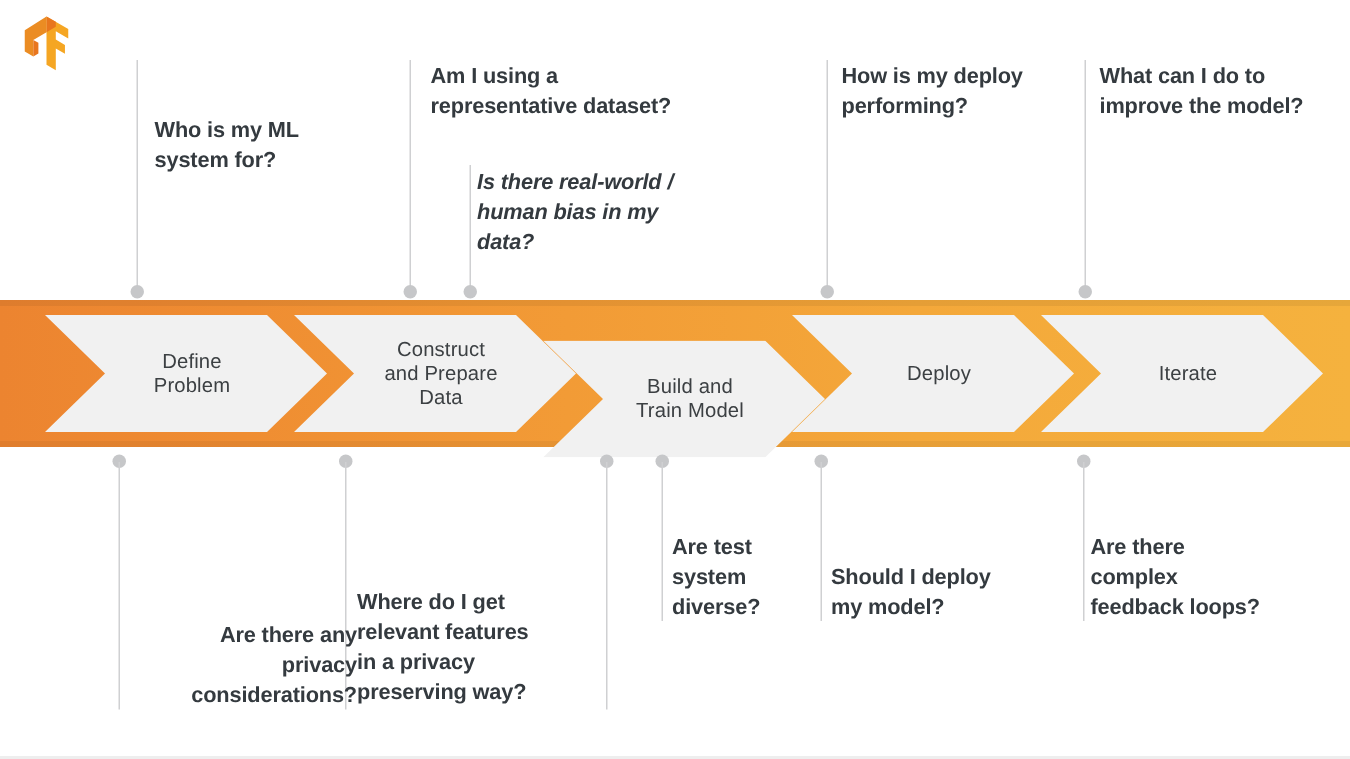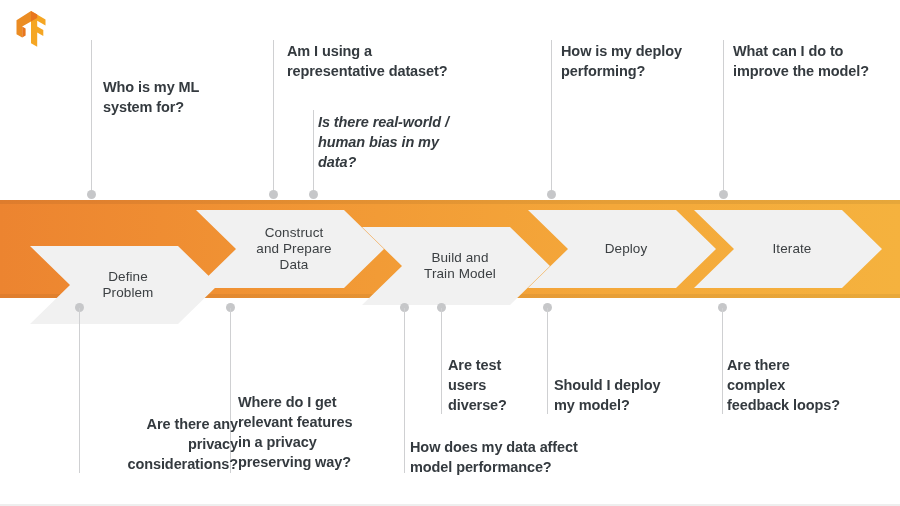--- a/index.html
+++ b/index.html
@@ -140,21 +140,21 @@
 data?</div>
   <div class="callout" style="left:561px; top:41px; width:160px;">How is my deploy
 performing?</div>
   <div class="callout" style="left:733px; top:41px; width:172px;">What can I do to
 improve the model?</div>
 
   <div class="band">
     <div class="band-shade-top"></div>
     <div class="band-shade-bottom"></div>
 
-    <div class="chev" style="left:30px; width:188px;margin-top:36px;">
+    <div class="chev" style="left:30px; width:188px;">
       <span class="chev-label">Define
 Problem</span>
     </div>
 
     <div class="chev" style="left:196px; width:188px;">
       <span class="chev-label">Construct
 and Prepare
 Data</span>
     </div>
 
@@ -190,24 +190,22 @@
   <div class="dot" style="left:718px; top:303px;"></div>
   <div class="lead" style="left:722px; top:308px; height:106px;"></div>
 
   <div class="callout" style="left:88px;  top:414px; width:150px;text-align:right;">Are there any
 privacy
 considerations?</div>
   <div class="callout" style="left:238px; top:392px; width:160px;">Where do I get
 relevant features
 in a privacy
 preserving way?</div>
-  <div class="callout" style="left:410px; top:437px; width:220px;">How does my data affect
-model performance?</div>
   <div class="callout" style="left:448px; top:355px; width:105px;">Are test
-users
+system
 diverse?</div>
   <div class="callout" style="left:554px; top:375px; width:160px;">Should I deploy
 my model?</div>
   <div class="callout" style="left:727px; top:355px; width:165px;">Are there
 complex
 feedback loops?</div>
 
 </div>
 
 </body></html>

